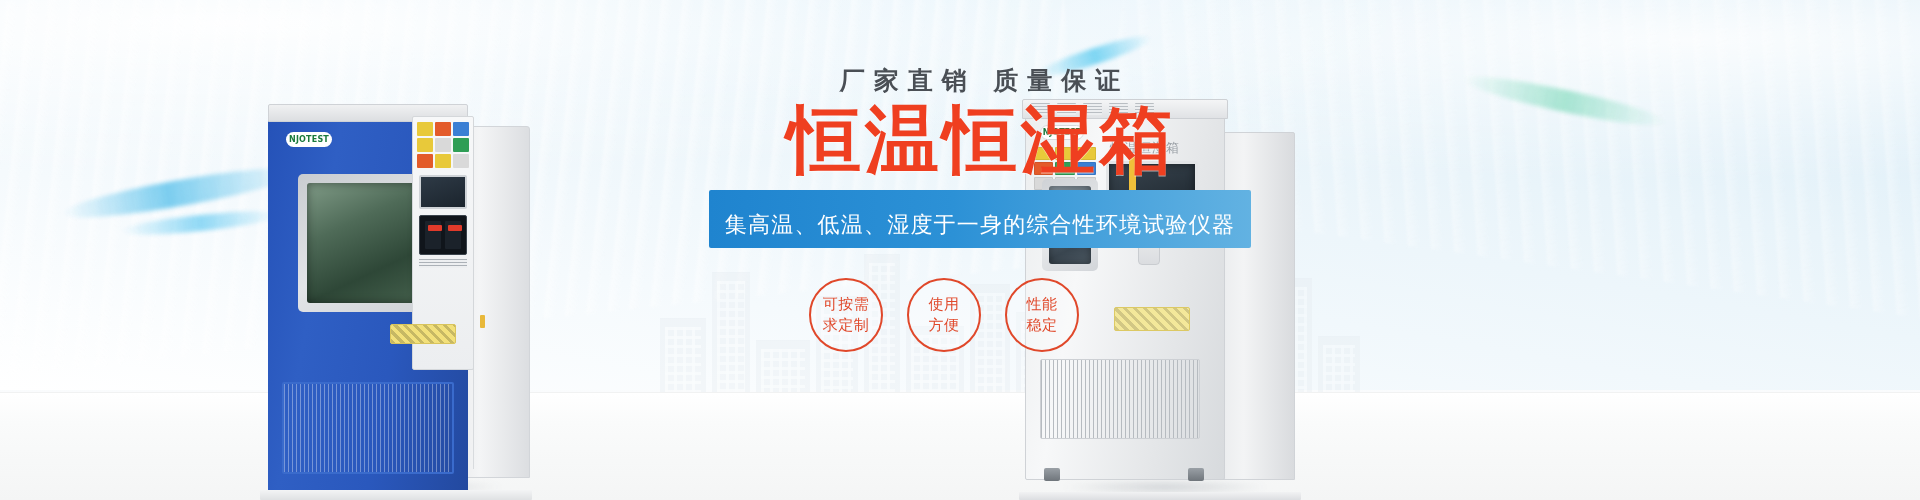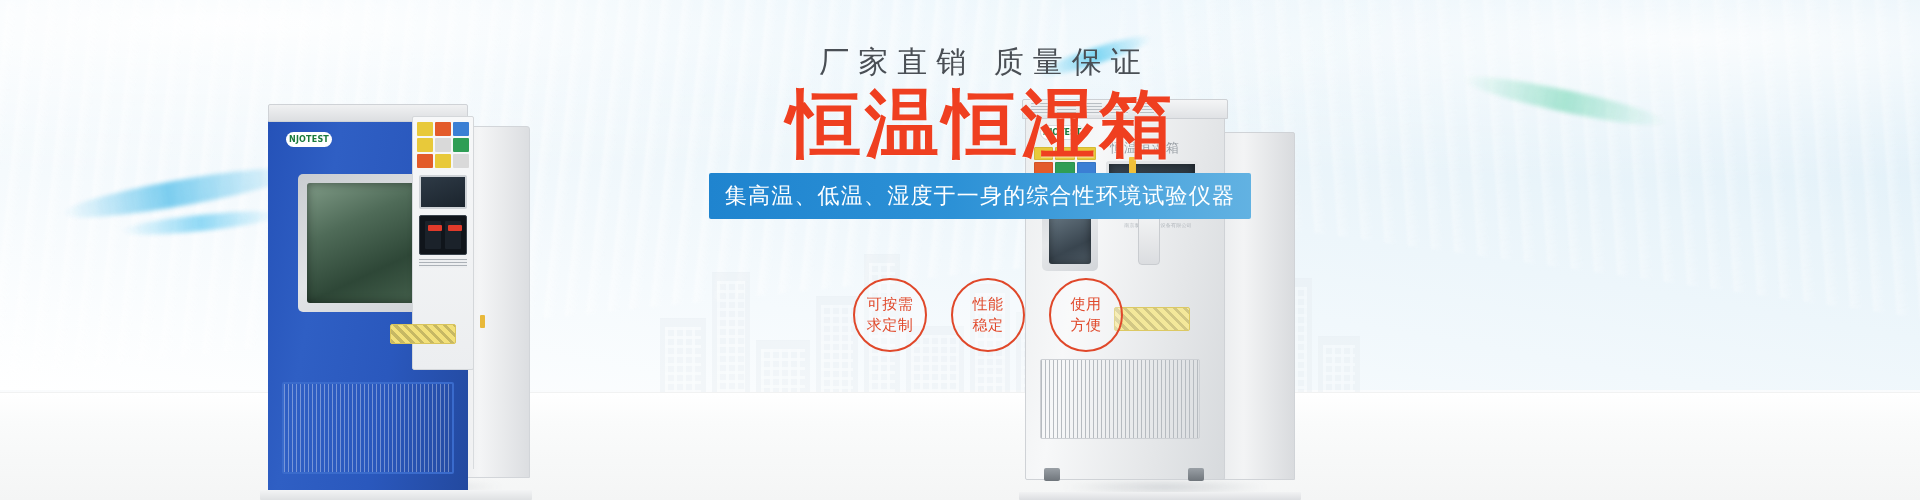--- a/index.html
+++ b/index.html
@@ -78,40 +78,40 @@
   .ground {
     position:absolute; left:0; right:0; bottom:0; height:108px;
     background:linear-gradient(180deg,#ffffff 0%,#fafbfb 28%,#f4f5f5 100%);
     border-top:1px solid #f1f2f2;
   }
 
   
   .copy { position:absolute; left:700px; top:46px; width:560px; text-align:center; }
 
   .tagline {
-    font-size:30px; letter-spacing:9px; color:#4a4f55; font-weight:400;
-    line-height:1.05; white-space:nowrap; text-indent:9px;
+    font-size:25px; letter-spacing:9px; color:#4a4f55; font-weight:700;
+    line-height:1.05; white-space:nowrap; text-indent:9px;margin-top:22px;
   }
   .headline {
     margin-top:4px;
     font-size:74px; font-weight:bold; color:#ef3f20; letter-spacing:4px;
     line-height:1.12; white-space:nowrap; text-indent:4px;
     text-shadow:0 1px 0 rgba(255,255,255,.55);
   }
   .subbar {
     margin:9px auto 7px; display:inline-block;
-    padding:8px 16px 8px;
+    padding:20px 16px 8px;
     background:linear-gradient(90deg,#1f84cf 0%,#2c91d6 45%,#62b2e2 100%);
     color:#ffffff; font-size:22px; letter-spacing:1.2px; white-space:nowrap;
     border-radius:2px;
   }
 
   
   .badges {
-    position:absolute; left:708px; top:278px; width:560px;
+    position:absolute; left:664px; top:278px; width:560px;
     display:flex; justify-content:center; gap:24px;
   }
   .badge {
     width:74px; height:74px; border-radius:50%;
     border:2px solid #e0482a;
     display:flex; flex-direction:column; align-items:center; justify-content:center;
     color:#e0482a; font-size:15px; line-height:1.42; letter-spacing:.5px;
     background:rgba(255,255,255,.28);
   }
 
@@ -424,23 +424,23 @@
     <div class="headline">恒温恒湿箱</div>
     <div><span class="subbar">集高温、低温、湿度于一身的综合性环境试验仪器</span></div>
   </div>
 
   <div class="badges">
     <div class="badge">
       <span>可按需</span>
       <span>求定制</span>
     </div>
     <div class="badge">
+      <span>使用</span>
+      <span>方便</span>
+    </div>
+    <div class="badge">
       <span>性能</span>
       <span>稳定</span>
     </div>
-    <div class="badge">
-      <span>使用</span>
-      <span>方便</span>
-    </div>
   </div>
 
 
 </div>
 
 </body></html>

